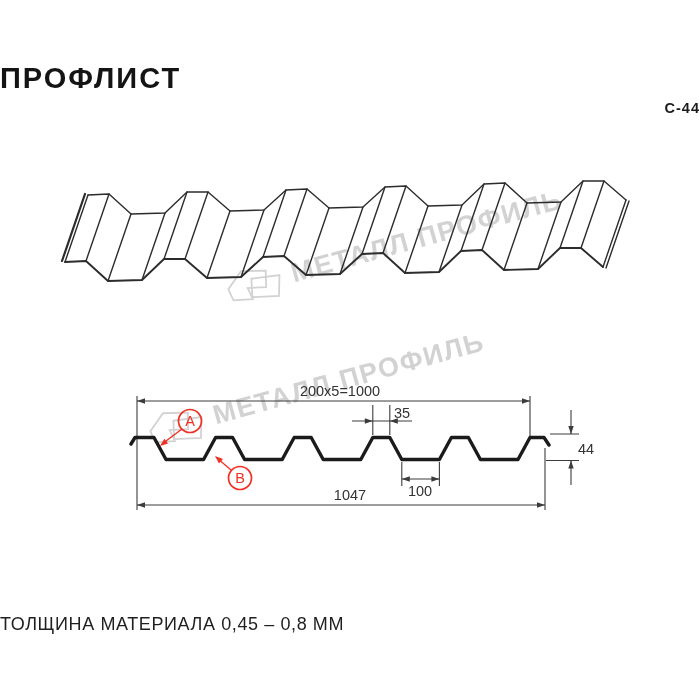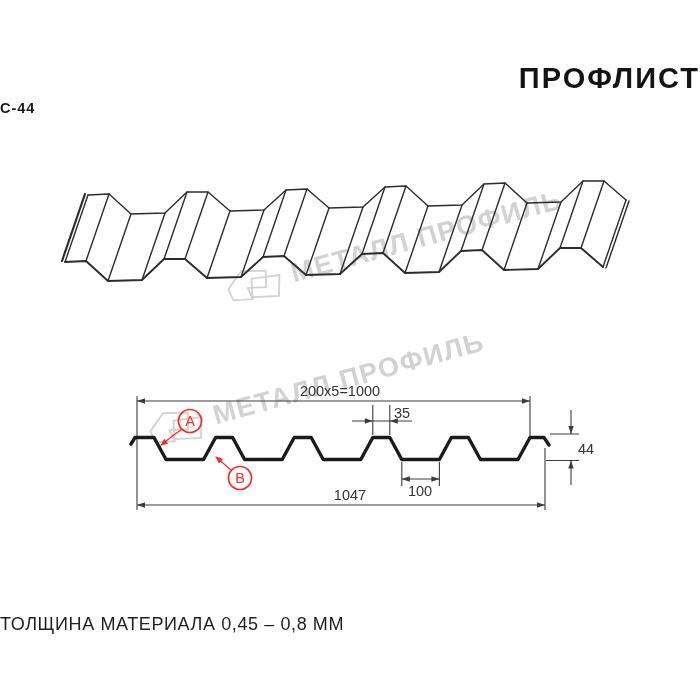--- a/index.html
+++ b/index.html
@@ -1,20 +1,20 @@
 <!DOCTYPE html>
 <html><head>
 <meta charset="utf-8">
 <style>
   html,body{margin:0;padding:0;background:#ffffff;}
   .stage{position:relative;width:700px;height:700px;background:#ffffff;overflow:hidden;
          font-family:"Liberation Sans",sans-serif;}
-  .title{position:absolute;top:62px;left:0;width:700px;text-align:right;
+  .title{position:absolute;top:62px;left:0;width:700px;text-align:left;
          font-size:29px;font-weight:bold;letter-spacing:2px;color:#141414;margin:0;}
-  .subtitle{position:absolute;top:100px;left:0;width:700px;text-align:left;
+  .subtitle{position:absolute;top:100px;left:0;width:700px;text-align:right;
          font-size:14.5px;font-weight:bold;letter-spacing:1px;color:#1a1a1a;margin:0;}
   .footer-note{position:absolute;top:614px;left:0;width:700px;text-align:left;
          font-size:18px;font-weight:500;letter-spacing:0.6px;color:#1f1f1f;margin:0;}
   .watermark{position:absolute;display:flex;align-items:center;gap:10px;
          transform:rotate(-15.5deg);transform-origin:0 50%;pointer-events:none;}
   .wm-1{left:226px;top:272px;}
   .wm-2{left:148px;top:414px;}
   .watermark .wm-text{font-size:27px;font-weight:bold;letter-spacing:1.5px;color:#d2d2d2;white-space:nowrap;}
   .drawing-layer{position:absolute;left:0;top:0;}
 </style>

